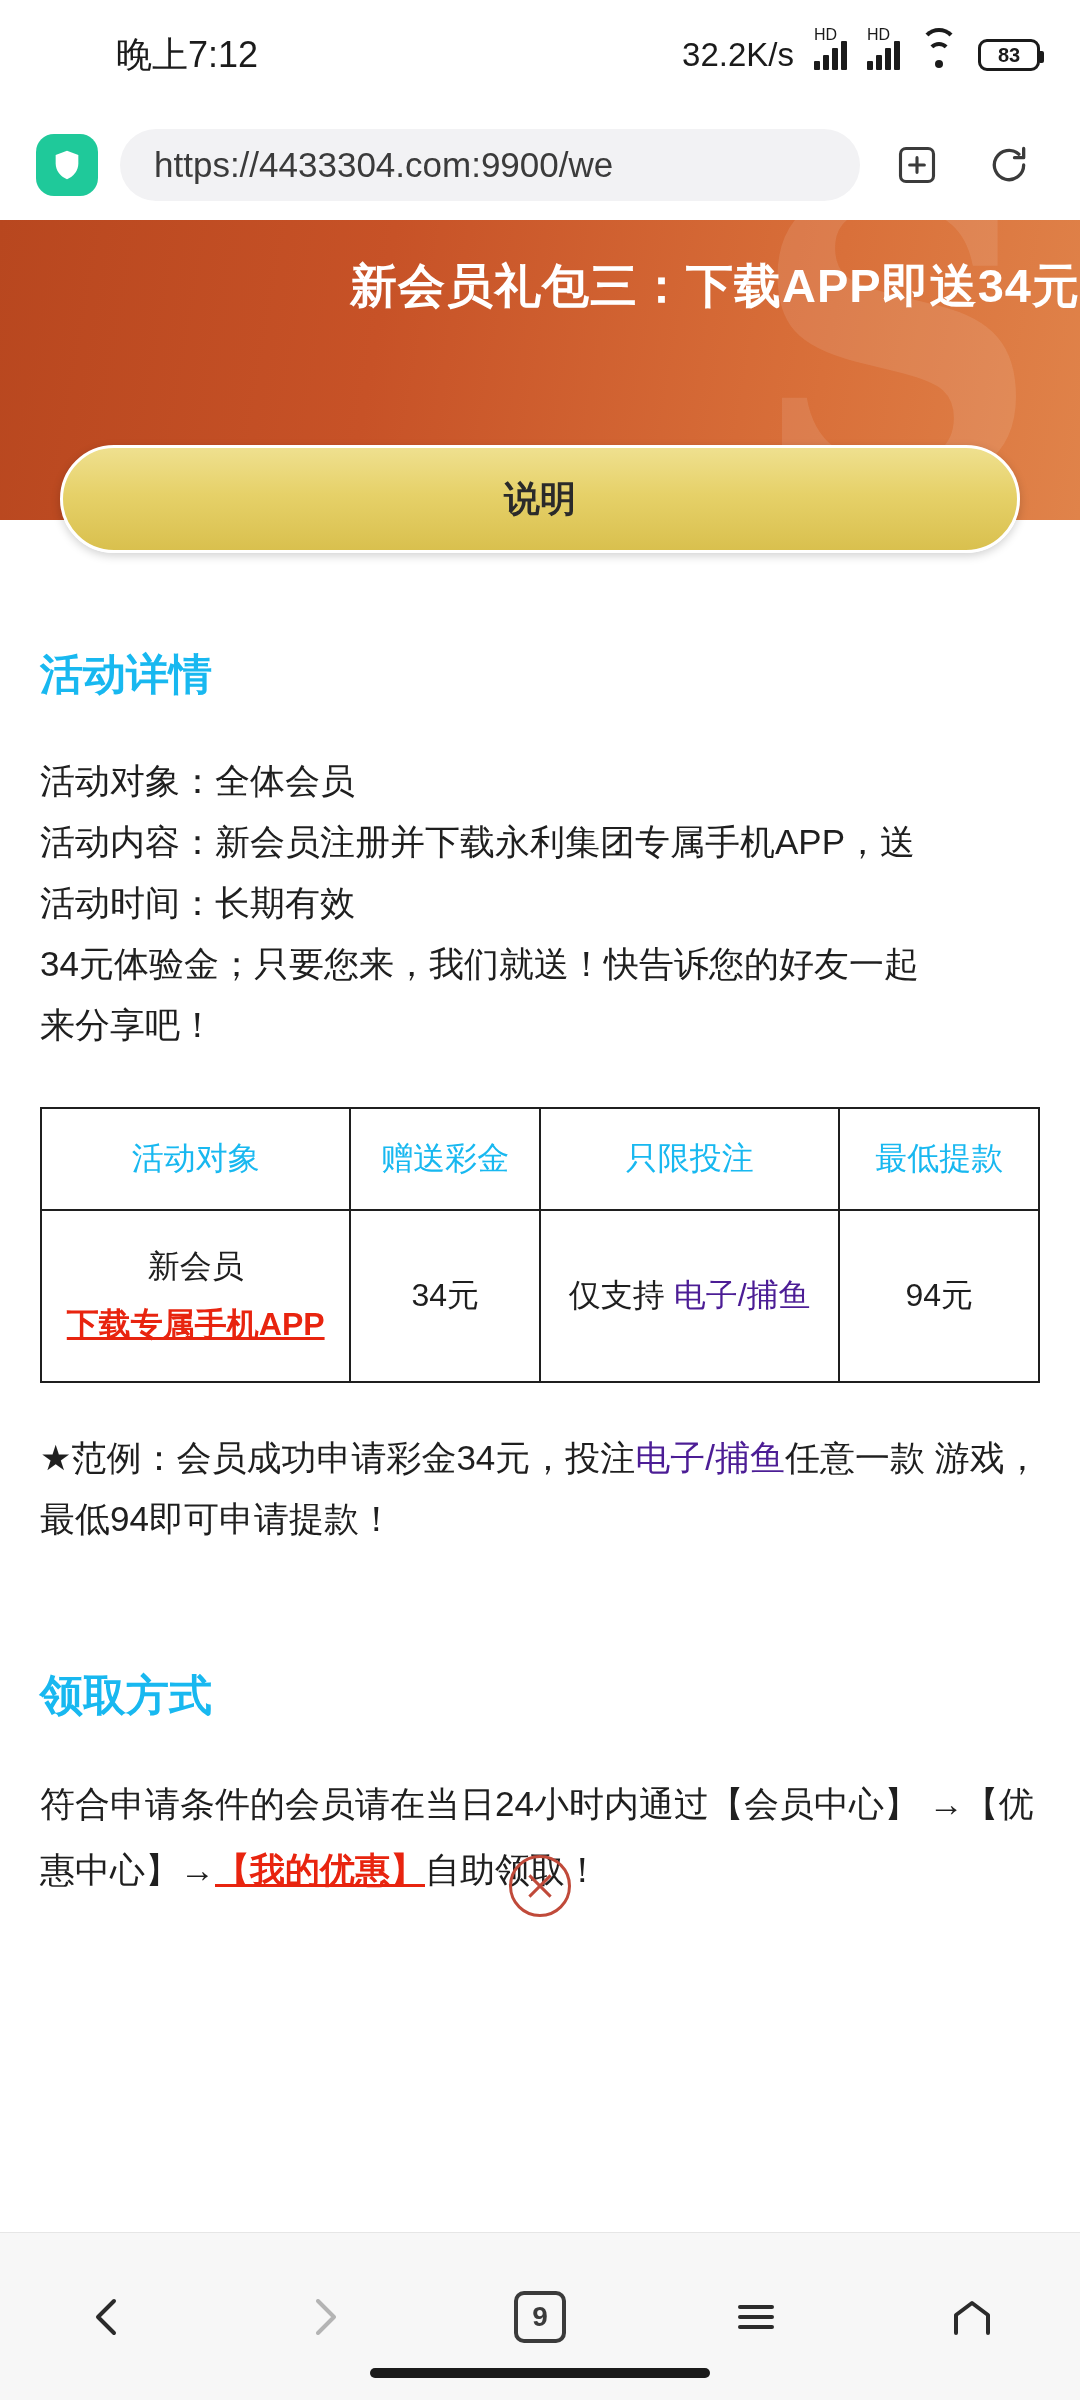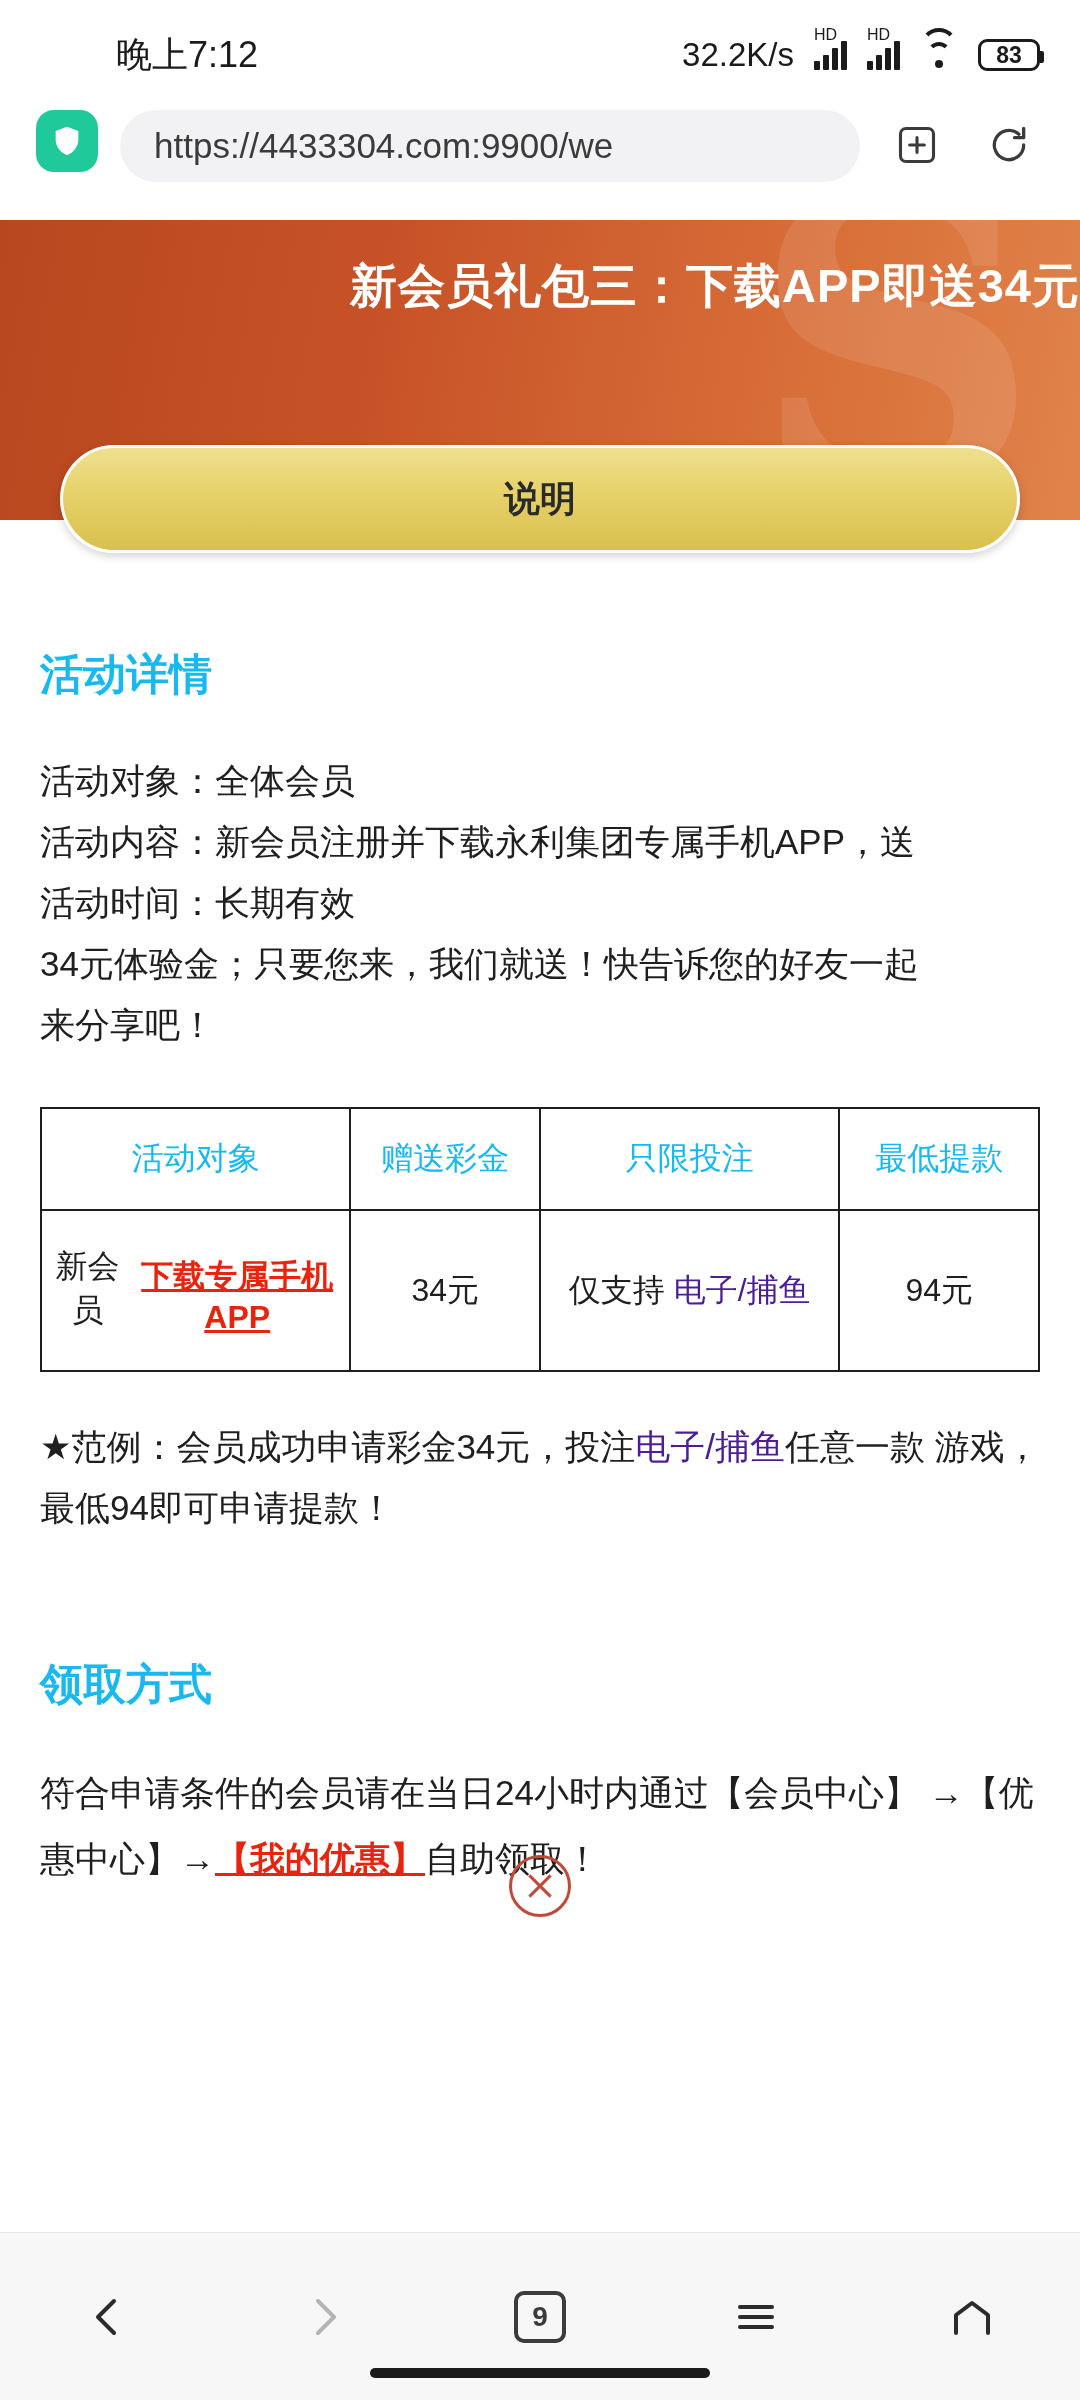--- a/index.html
+++ b/index.html
@@ -62,26 +62,27 @@
     width: 8px; height: 8px; border-radius: 50%; background: #1b1b1b;
   }
   .battery {
     width: 62px; height: 32px; border: 3px solid #1b1b1b; border-radius: 9px;
     display: flex; align-items: center; justify-content: center; position: relative;
   }
   .battery::after {
     content: ""; position: absolute; right: -7px; top: 9px;
     width: 4px; height: 12px; background: #1b1b1b; border-radius: 0 2px 2px 0;
   }
-  .battery span { font-size: 23px; font-weight: bold; color: #1b1b1b; }
+  .battery span { font-size: 20px; font-weight: bold; color: #1b1b1b; }
 
   
   .urlbar {
     height: 110px;
     display: flex;
+    align-items: center;
     padding: 0 36px;
     background: #ffffff;
     gap: 22px;
   }
   .shield {
     width: 62px; height: 62px; border-radius: 18px;
     background: #1fc99a;
     display: flex; align-items: center; justify-content: center;
     flex: 0 0 auto;
   }
@@ -190,21 +191,21 @@
   .col3 { width: 30%; }
   .col4 { width: 20%; }
   .red { color: #4c1d95; }
   .redlink {
     color: #e8240f;
     text-decoration: underline;
     font-weight: bold;
     display: inline-block;
     margin-top: 10px;
   }
-  .cell-stack { display: flex; flex-direction: row; gap: 4px; }
+  .cell-stack { display: flex; flex-direction: column; align-items: center; gap: 4px; }
 
   .example {
     font-size: 35px;
     color: #1f1f1f;
     line-height: 61px;
     margin-top: 44px;
   }
 
   .claim-text {
     font-size: 35px;

